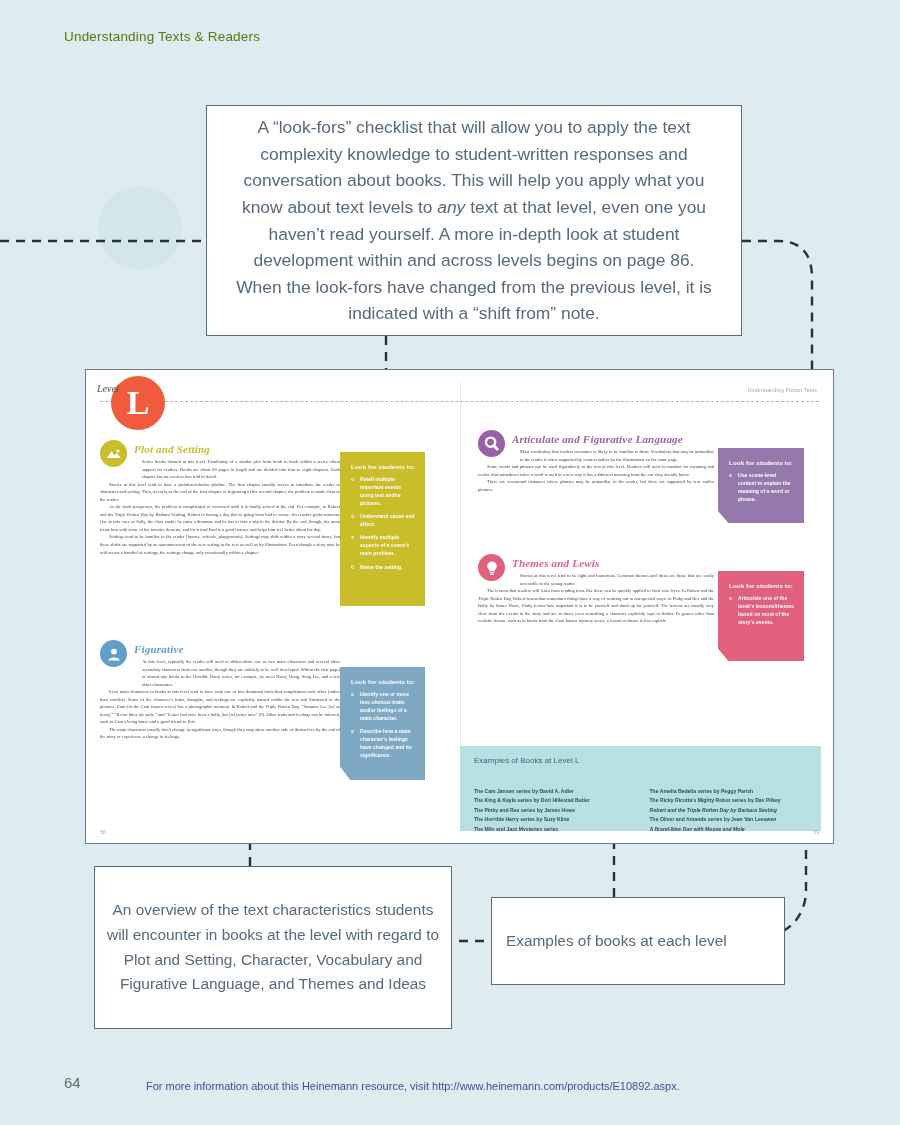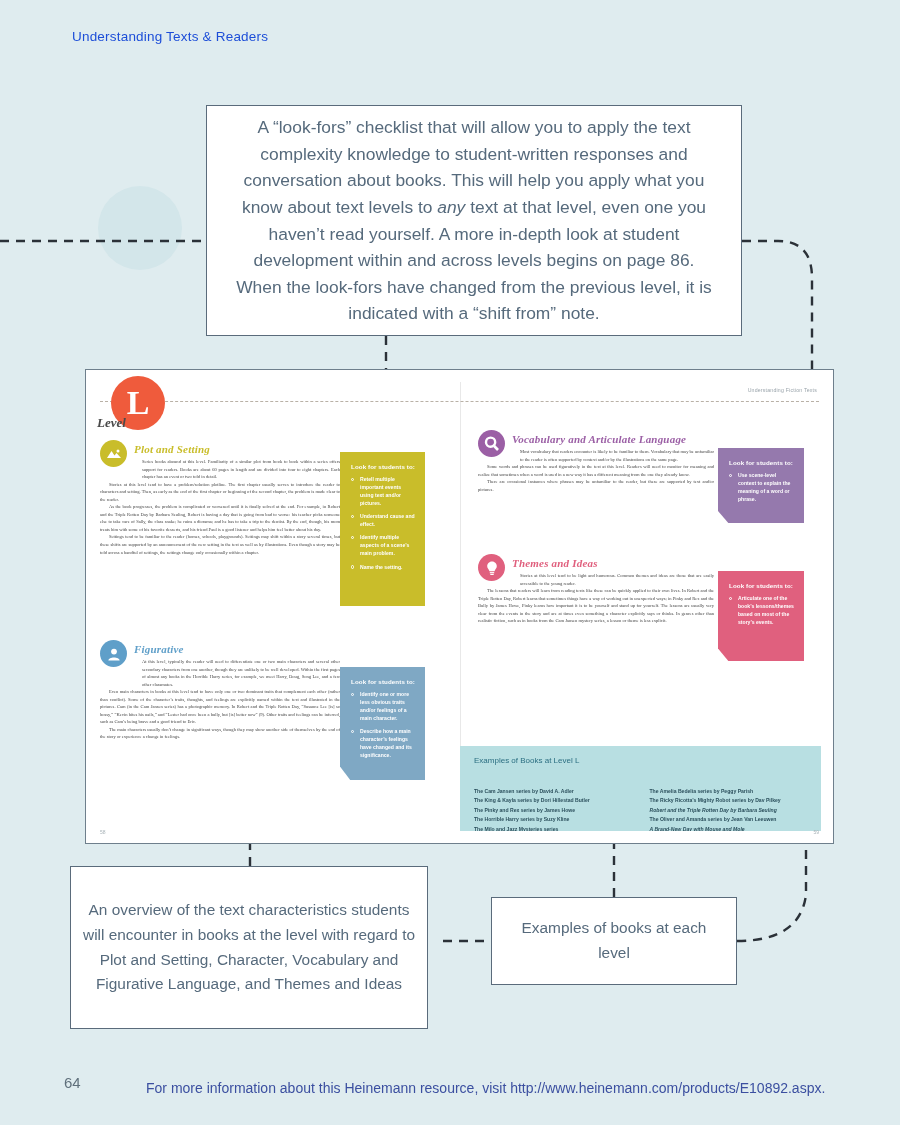--- a/index.html
+++ b/index.html
@@ -14,22 +14,22 @@
   .page{position:absolute;inset:0;}
 
   
   .deco-circle{
     position:absolute;left:98px;top:186px;width:84px;height:84px;
     border-radius:50%;background:#d3e6ea;
   }
 
   
   .doc-header{
-    position:absolute;left:72px;top:29px;
-    font-size:13.5px;letter-spacing:.2px;color:#1d4ed8;
+    position:absolute;left:64px;top:29px;
+    font-size:13.5px;letter-spacing:.2px;color:#4d7c0f;
   }
 
   
   .connectors{position:absolute;left:0;top:0;width:900px;height:1125px;}
 
   
   .callout{
     position:absolute;background:#ffffff;
     border:1.6px solid #5a6b7b;
     box-sizing:border-box;
@@ -38,26 +38,26 @@
     color:#566a7c;
   }
   #callout-top{
     left:206px;top:105px;width:536px;height:231px;
     padding:14px 26px;
   }
   #callout-top .txt{font-size:17.4px;line-height:1.53;}
   #callout-top .txt em{font-style:italic;}
 
   #callout-overview{
-    left:70px;top:866px;width:358px;height:163px;padding:10px 8px;
+    left:94px;top:866px;width:358px;height:163px;padding:10px 8px;
   }
   #callout-overview .txt{font-size:15.4px;line-height:1.62;}
 
   #callout-examples{
-    left:491px;top:897px;width:246px;height:88px;padding:8px 14px;
+    left:491px;top:897px;width:294px;height:88px;padding:8px 14px;
   }
   #callout-examples .txt{font-size:15.4px;line-height:1.6;}
 
   
   .spread{
     position:absolute;left:85px;top:369px;width:749px;height:475px;
     background:#ffffff;border:1.5px solid #6e7f8c;box-sizing:border-box;
   }
   .spread-inner{position:absolute;inset:0;overflow:hidden;}
   .spread-rule{
@@ -74,22 +74,22 @@
 
   
   .level-badge{
     position:absolute;left:25px;top:6px;width:54px;height:54px;
     border-radius:50%;background:#ef5b3c;
     display:flex;align-items:center;justify-content:center;
     color:#fff;font-size:34px;font-weight:bold;line-height:1;
     font-family:"Liberation Serif",serif;
   }
   .level-word{
-    position:absolute;left:-14px;top:40px;font-size:13px;font-style:italic;
-    font-family:"Liberation Serif",serif;color:#4a4a4a;font-weight:bold;
+    position:absolute;left:-14px;top:8px;font-size:10px;font-style:italic;
+    font-family:"Liberation Serif",serif;color:#4a4a4a;font-weight:normal;
   }
 
   
   .sec{position:absolute;}
   .sec-icon{
     position:absolute;left:0;top:0;width:27px;height:27px;border-radius:50%;
     display:flex;align-items:center;justify-content:center;
   }
   .sec-title{
     position:absolute;left:34px;top:3px;font-size:11px;
@@ -143,21 +143,21 @@
 
   .pg-num{position:absolute;bottom:8px;font-size:5px;color:#a8b3b8;}
   .pg-left{left:14px;}
   .pg-right{right:14px;}
 
   
   .foot-pagenum{
     position:absolute;left:64px;top:1074px;font-size:15px;color:#5f6f7b;
   }
   .foot-link{
-    position:absolute;left:146px;top:1080px;font-size:14px;color:#3b4fa0;
+    position:absolute;left:146px;top:1080px;font-size:11px;color:#3b4fa0;
   }
 </style>
 </head>
 <body>
 
 <div class="page">
 
   <div class="deco-circle"></div>
 
   <div class="doc-header">Understanding Texts &amp; Readers</div>
@@ -258,21 +258,21 @@
         </ul>
       </div>
 
       <div class="sec" style="left:392px;top:60px;width:236px;">
         <div class="sec-icon" style="background:#9b5fa5;">
           <svg width="17" height="17" viewBox="0 0 17 17">
             <circle cx="7.6" cy="7.2" r="4.6" fill="none" stroke="#fff" stroke-width="2.4"></circle>
             <line x1="11.2" y1="11" x2="15" y2="15" stroke="#fff" stroke-width="2.6"></line>
           </svg>
         </div>
-        <div class="sec-title" style="color:#9b5fa5;">Vocabulary and Articulate Language</div>
+        <div class="sec-title" style="color:#9b5fa5;">Articulate and Figurative Language</div>
         <div class="sec-body">
           <p class="first">Most vocabulary that readers encounter is likely to be familiar to them. Vocabulary that may be unfamiliar to the reader is often supported by context and/or by the illustrations on the same page.</p>
           <p>Some words and phrases can be used figuratively in the text at this level. Readers will need to monitor for meaning and realize that sometimes when a word is used in a new way it has a different meaning from the one they already know.</p>
           <p>There are occasional instances where phrases may be unfamiliar to the reader, but these are supported by text and/or pictures.</p>
         </div>
       </div>
       <div class="lookfor" style="left:632px;top:78px;width:86px;height:75px;background:#9579ad;clip-path:polygon(0 0,100% 0,100% 100%,12% 100%,0 84%);">
         <div class="lf-title">Look for students to:</div>
         <ul>
           <li>Use scene-level context to explain the meaning of a word or phrase.</li>
@@ -280,21 +280,21 @@
       </div>
 
       <div class="sec" style="left:392px;top:184px;width:236px;">
         <div class="sec-icon" style="background:#e0607e;">
           <svg width="14" height="16" viewBox="0 0 14 16">
             <path d="M7 1.6 C3.9 1.6 2.2 4 2.2 6.3 C2.2 8.3 4 9.6 4.5 11.2 L9.5 11.2 C10 9.6 11.8 8.3 11.8 6.3 C11.8 4 10.1 1.6 7 1.6 Z" fill="#fff"></path>
             <rect x="4.8" y="12.1" width="4.4" height="1.2" fill="#fff"></rect>
             <rect x="5.3" y="13.9" width="3.4" height="1.1" fill="#fff"></rect>
           </svg>
         </div>
-        <div class="sec-title" style="color:#e0607e;">Themes and Ideas</div>
+        <div class="sec-title" style="color:#e0607e;">Themes and Lewis</div>
         <div class="sec-body">
           <p class="first">Stories at this level tend to be light and humorous. Common themes and ideas are those that are easily accessible to the young reader.</p>
           <p>The lessons that readers will learn from reading texts like these can be quickly applied to their own lives. In Robert and the Triple Rotten Day, Robert learns that sometimes things have a way of working out in unexpected ways; in Pinky and Rex and the Bully by James Howe, Pinky learns how important it is to be yourself and stand up for yourself. The lessons are usually very clear from the events in the story and are at times even something a character explicitly says or thinks. In genres other than realistic fiction, such as in books from the Cam Jansen mystery series, a lesson or theme is less explicit.</p>
         </div>
       </div>
       <div class="lookfor" style="left:632px;top:201px;width:86px;height:90px;background:#e0607e;clip-path:polygon(0 0,100% 0,100% 100%,12% 100%,0 86%);">
         <div class="lf-title">Look for students to:</div>
         <ul>
           <li>Articulate one of the book’s lessons/themes based on most of the story’s events.</li>
         </ul>

